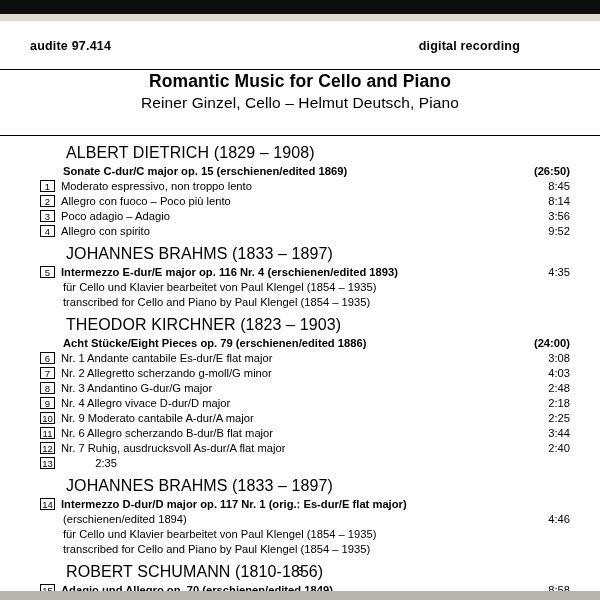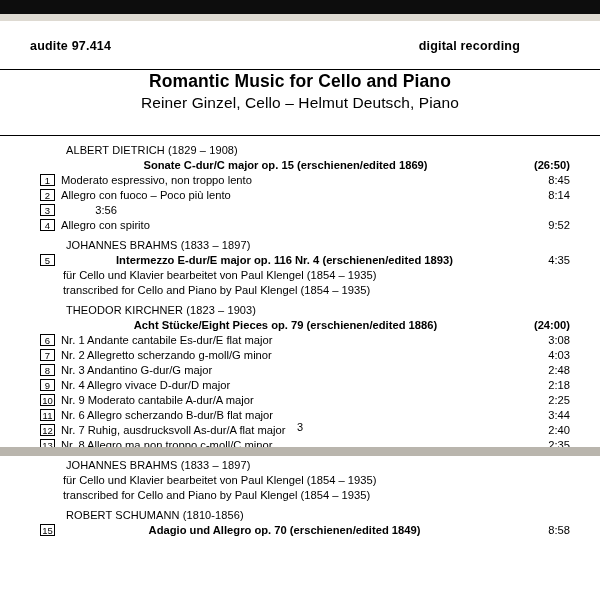--- a/index.html
+++ b/index.html
@@ -10,21 +10,21 @@
     width: 600px;
     height: 600px;
     background: #ffffff;
     font-family: "Liberation Sans", sans-serif;
     color: #000000;
     overflow: hidden;
   }
   .page {
     position: relative;
     width: 600px;
-    height: 456px;
+    height: 600px;
     background: #fdfdfb;
   }
   .top-edge {
     position: absolute;
     top: 0;
     left: 0;
     width: 600px;
     height: 14px;
     background: #0d0d0d;
   }
@@ -111,21 +111,21 @@
     position: absolute;
     top: 123px;
     left: 0;
     width: 600px;
     padding: 0 30px 0 40px;
     box-sizing: border-box;
     font-size: 11.2px;
   }
   .composer {
     margin: 6px 0 2px 26px;
-    font-size: 11px;
+    font-size: 16px;
     letter-spacing: 0.1px;
   }
   .composer.first {
     margin-top: 0;
   }
   .row {
     display: flex;
     align-items: flex-start;
     line-height: 15px;
     min-height: 15px;
@@ -146,21 +146,20 @@
     flex: 0 0 auto;
   }
   .row-text {
     flex: 1 1 auto;
     padding-left: 6px;
     white-space: nowrap;
     overflow: hidden;
   }
   .row-text.bold {
     font-weight: bold;
-    text-align: center;
   }
   .row-time {
     flex: 0 0 auto;
     width: 62px;
     text-align: right;
     white-space: nowrap;
   }
   .row-time.bold {
     font-weight: bold;
   }
@@ -208,20 +207,21 @@
           <div class="row-text">Moderato espressivo, non troppo lento</div>
           <div class="row-time">8:45</div>
         </div>
         <div class="row">
           <div class="num">2</div>
           <div class="row-text">Allegro con fuoco – Poco più lento</div>
           <div class="row-time">8:14</div>
         </div>
         <div class="row">
           <div class="num">3</div>
+          <div class="row-text">Poco adagio – Adagio</div>
           <div class="row-time">3:56</div>
         </div>
         <div class="row">
           <div class="num">4</div>
           <div class="row-text">Allegro con spirito</div>
           <div class="row-time">9:52</div>
         </div>
         <div class="composer">JOHANNES BRAHMS (1833 – 1897)</div>
         <div class="row">
           <div class="num">5</div>
@@ -274,24 +274,33 @@
           <div class="row-text">Nr. 6 Allegro scherzando B-dur/B flat major</div>
           <div class="row-time">3:44</div>
         </div>
         <div class="row">
           <div class="num">12</div>
           <div class="row-text">Nr. 7 Ruhig, ausdrucksvoll As-dur/A flat major</div>
           <div class="row-time">2:40</div>
         </div>
         <div class="row">
           <div class="num">13</div>
-          <div class="row-text">Nr. 8 Allegro ma non troppo c-moll/C minor</div>
           <div class="row-time">2:35</div>
         </div>
         <div class="composer">JOHANNES BRAHMS (1833 – 1897)</div>
+        <div class="row">
+          <div class="num">14</div>
+          <div class="row-text bold">Intermezzo D-dur/D major op. 117 Nr. 1 (orig.: Es-dur/E flat major)</div>
+          <div class="row-time"></div>
+        </div>
+        <div class="row">
+          <div class="num-spacer"></div>
+          <div class="row-text">(erschienen/edited 1894)</div>
+          <div class="row-time">4:46</div>
+        </div>
         <div class="row">
           <div class="num-spacer"></div>
           <div class="row-text">für Cello und Klavier bearbeitet von Paul Klengel (1854 – 1935)</div>
           <div class="row-time"></div>
         </div>
         <div class="row">
           <div class="num-spacer"></div>
           <div class="row-text">transcribed for Cello and Piano by Paul Klengel (1854 – 1935)</div>
           <div class="row-time"></div>
         </div>

